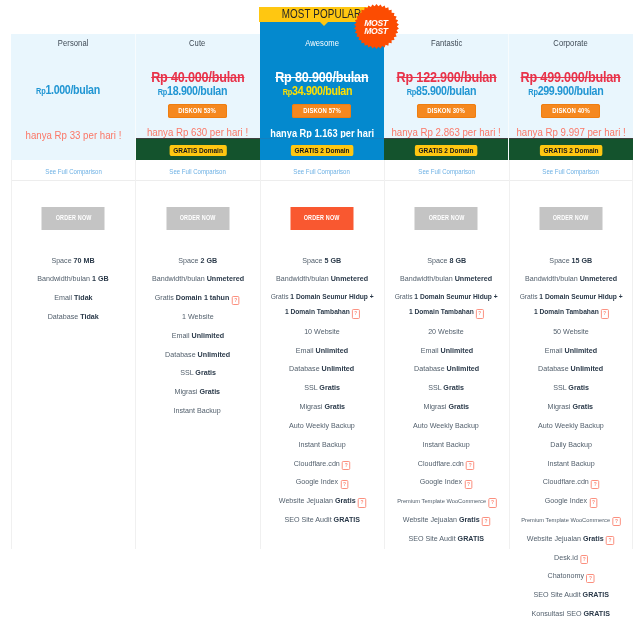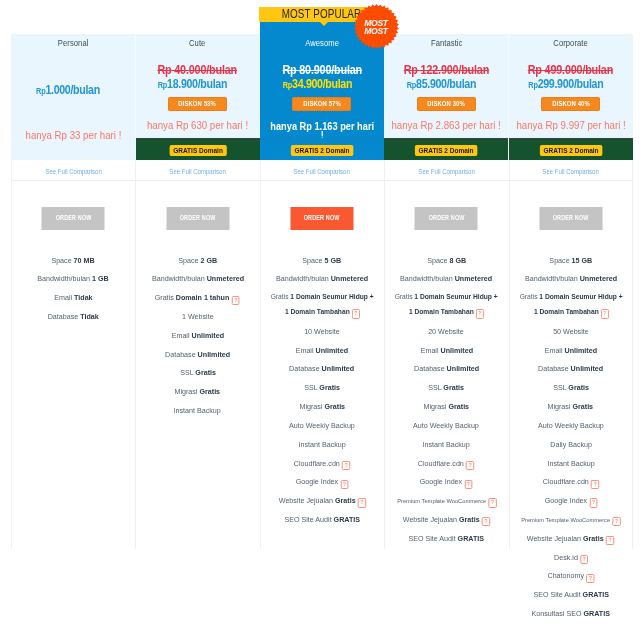--- a/index.html
+++ b/index.html
@@ -14,22 +14,22 @@
 
   
   .head{background:#e9f6fd;height:104px;box-sizing:border-box;position:relative;}
   .col.hl{margin-top:-12px;}
   .col.hl .head{background:#0489ce;height:116px;padding-top:12px;}
 
   .pname{text-align:center;font-size:9.5px;color:#3f4a55;padding-top:3px;letter-spacing:.1px;line-height:11px;}
   .pname .nin{display:inline-block;transform:scaleX(.8);transform-origin:center;}
   .col.hl .pname{color:#ffffff;}
 
-  .oldprice{text-align:center;font-size:12px;font-weight:bold;color:#e8334a;
-            margin-top:17px;letter-spacing:-.2px;line-height:10px;}
+  .oldprice{text-align:center;font-size:14px;font-weight:bold;color:#e8334a;
+            margin-top:24px;letter-spacing:-.2px;line-height:10px;}
   .oldprice .oin{display:inline-block;transform:scaleX(.9);transform-origin:center;
             text-decoration:line-through;}
   .col.hl .oldprice{color:#ffffff;}
 
   .price{text-align:center;color:#2196d3;margin-top:1px;white-space:nowrap;line-height:14px;}
   .price .inner{display:inline-block;transform:scaleX(.82) translateX(-6px);transform-origin:center;}
   .price .rp{font-size:9px;font-weight:bold;letter-spacing:-.3px;}
   .price .amt{font-size:13px;font-weight:bold;letter-spacing:-.4px;}
   .col.hl .price{color:#ffe000;}
 

